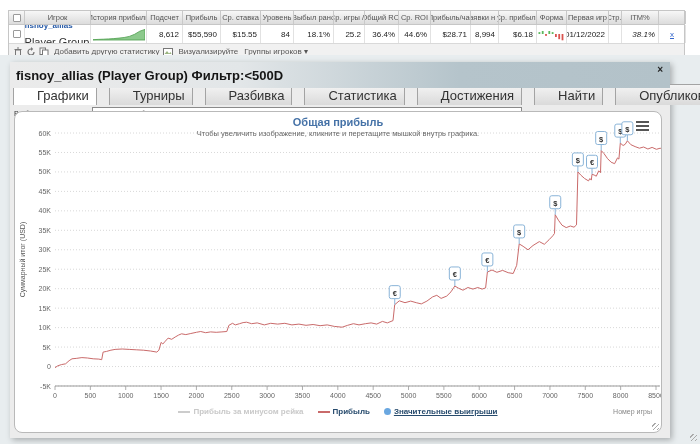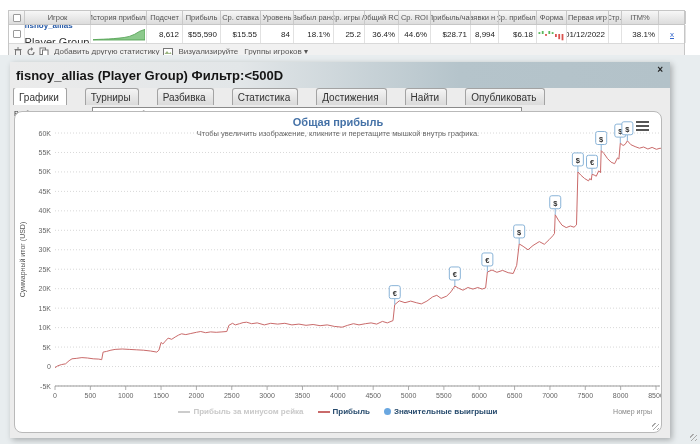--- a/index.html
+++ b/index.html
@@ -27,22 +27,22 @@
 
   
   .desktop { position:absolute; left:0; top:55px; width:700px; height:389px; background:#e8edef; }
   .panel { position:absolute; left:10px; top:7px; width:660px; height:376px; background:#ececec;
            box-shadow:2px 2px 6px rgba(0,0,0,.28); }
   .panel-header { position:relative; height:26px;
       background:linear-gradient(90deg,#ebebeb 0%,#e2e6e8 35%,#b5c4cb 68%,#b3c2c9 100%); }
   .panel-title { position:absolute; left:6px; top:6px; font-size:13px; font-weight:bold; color:#151515; }
   .panel-close { position:absolute; right:7px; top:2px; font-size:10px; font-weight:bold; color:#222; cursor:pointer; }
   .tabs { display:flex; align-items:flex-end; height:17px; padding-left:3px; }
-  .tab { font-size:10px; color:#333; background:linear-gradient(#f4f4f4,#dadada); border:1px solid #a3a3a3;
-         border-bottom:none; border-radius:3px 3px 0 0; padding:3px 7px 2px 5px; margin-right:18px; cursor:pointer; }
+  .tab { font-size:13px; color:#333; background:linear-gradient(#f4f4f4,#dadada); border:1px solid #a3a3a3;
+         border-bottom:none; border-radius:3px 3px 0 0; padding:3px 7px 2px 23px; margin-right:12px; cursor:pointer; }
   .tab.active { background:#fff; padding-top:4px; }
   .select-row { height:16px; display:flex; align-items:center; font-size:7.5px; color:#333; padding-left:4px; gap:4px; }
   .select { width:430px; height:12px; background:#fff; border:1px solid #8a8a8a; font-size:7.5px; color:#222;
             display:flex; align-items:center; justify-content:space-between; padding:0 4px; cursor:pointer; }
   .select .caret { font-size:7px; color:#333; }
 
   
   .chart-box { position:absolute; left:4px; top:49px; width:648px; height:322px; background:#fff;
                border:1px solid #b9b9b9; border-radius:8px; overflow:hidden; }
   .chart-box svg { position:absolute; left:0; top:0; }
@@ -119,21 +119,21 @@
           <rect x="7.1" y="6" width="1.8" height="1.9000000000000001" fill="#d9534f"></rect>
           <rect x="10.399999999999999" y="3" width="1.8" height="3" fill="#5cb85c"></rect>
           <rect x="13.7" y="4.1" width="1.8" height="1.9000000000000001" fill="#5cb85c"></rect>
           <rect x="17" y="6" width="1.8" height="3" fill="#d9534f"></rect>
           <rect x="20.299999999999997" y="6" width="1.8" height="5.2" fill="#d9534f"></rect>
           <rect x="23.599999999999998" y="6" width="1.8" height="6.3" fill="#d9534f"></rect>
         </svg>
       </div>
       <div class="tcell" style="width: 42px;">01/12/2022</div>
       <div class="tcell" style="width: 13px;"></div>
-      <div class="tcell" style="width: 37px;">38.1%</div>
+      <div class="tcell" style="width: 37px; font-style: italic;">38.1%</div>
       <div class="tcell center" style="width: 27px;">
         <span class="xlink">x</span>
       </div>
     </div>
   <div class="toolbar">
     <svg class="ticon" viewBox="0 0 10 10">
         <rect x="2.5" y="3" width="5" height="6" fill="none" stroke="#777" stroke-width="1"></rect>
         <line x1="1.5" y1="2.5" x2="8.5" y2="2.5" stroke="#777" stroke-width="1"></line>
         <line x1="4" y1="1" x2="6" y2="1" stroke="#777" stroke-width="1"></line>
       </svg>
@@ -309,20 +309,20 @@
           <span class="item">
             <span style="width: 12px; height: 2px; background: rgb(204, 204, 204); display: inline-block;"></span>
             <span style="color: rgb(201, 201, 201);">Прибыль за минусом рейка</span>
           </span>
           <span class="item">
             <span style="width: 12px; height: 2px; background: rgb(201, 106, 106); display: inline-block;"></span>
             <span style="color: rgb(39, 75, 109);">Прибыль</span>
           </span>
           <span class="item">
             <span style="width: 7px; height: 7px; border-radius: 50%; background: rgb(106, 167, 224); display: inline-block;"></span>
-            <span style="color: rgb(39, 75, 109);">Значительные выигрыши</span>
+            <span style="color: rgb(39, 75, 109); text-decoration: underline;">Значительные выигрыши</span>
           </span>
         </div>
       <div class="grip"></div>
     </div>
   </div>
   <div class="grip" style="right:3px;bottom:3px;"></div>
 </div>
 
 </body></html>

